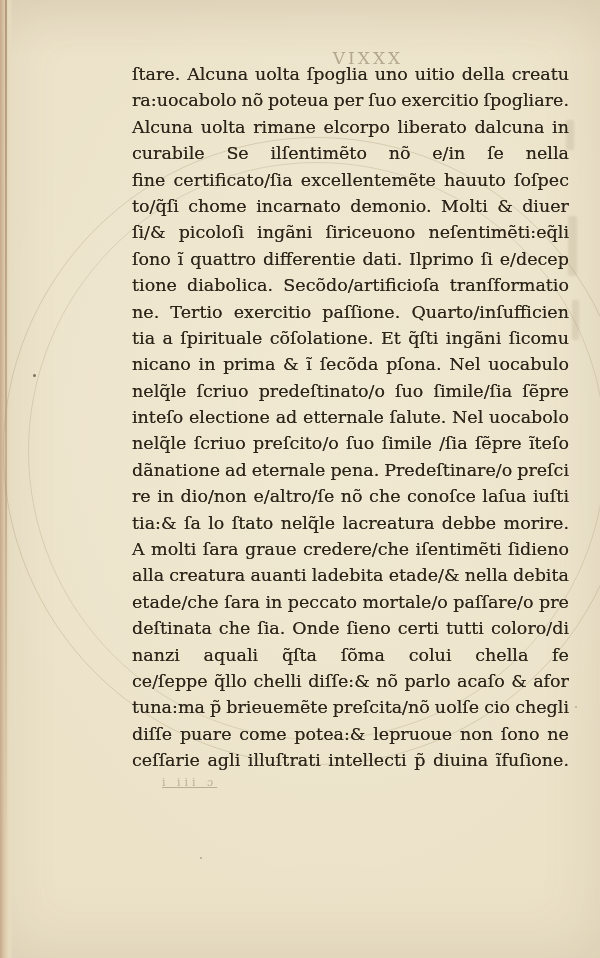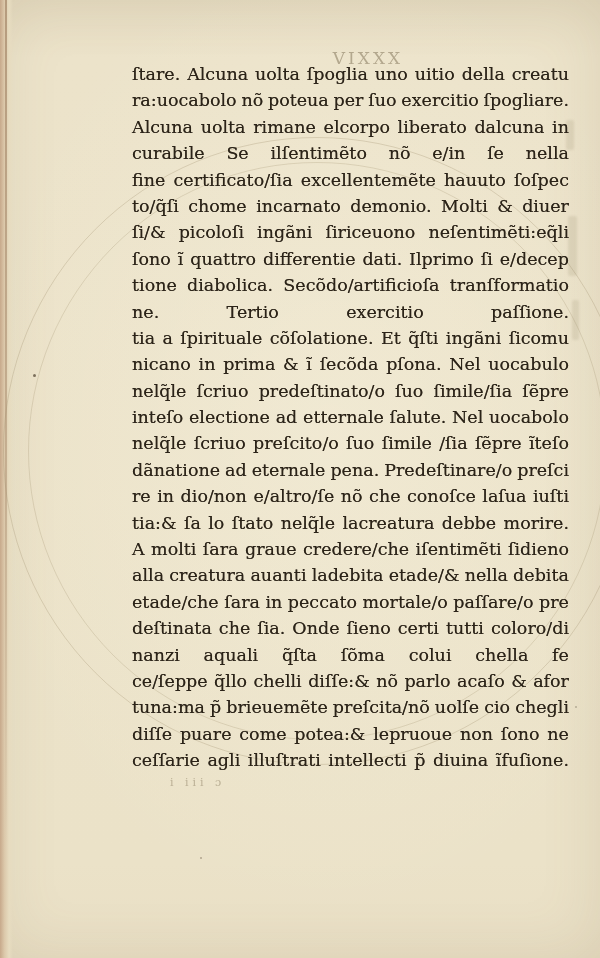--- a/index.html
+++ b/index.html
@@ -43,23 +43,23 @@
     position:absolute;left:132px;top:61px;width:437px;height:714px;
     color:#2b2318;font-size:17.5px;z-index:2;
     text-shadow:0 0 0.45px rgba(43,35,24,0.65);
   }
   .line{
     display:flex;justify-content:space-between;
     height:26.4px;line-height:26.4px;white-space:nowrap;
   }
   
   .signature{
-    position:absolute;left:170px;top:776px;
+    position:absolute;left:162px;top:776px;
     font-size:11px;letter-spacing:4px;
-    color:rgba(143,131,103,0.55);filter:blur(0.3px);
+    color:rgba(143,131,103,0.55);filter:blur(0.3px);text-decoration:underline;
   }
   
   .speck{position:absolute;border-radius:50%;background:#574a38;}
   .speck1{left:33px;top:374px;width:3px;height:3px;opacity:.75;}
   .speck2{left:200px;top:857px;width:2px;height:2px;opacity:.4;}
   .speck3{left:575px;top:706px;width:2px;height:2px;opacity:.35;}
   
   .ghost{
     position:absolute;background:rgba(150,138,108,0.18);filter:blur(1.2px);
     border-radius:2px;
@@ -156,20 +156,21 @@
         <span>tione</span>
         <span>diabolica.</span>
         <span>Secõdo/artificioſa</span>
         <span>tranſformatio</span>
       </div>
       <div class="line">
         <span>ne.</span>
         <span>Tertio</span>
         <span>exercitio</span>
         <span>paſſione.</span>
+        <span>Quarto/inſufficien</span>
       </div>
       <div class="line">
         <span>tia</span>
         <span>a</span>
         <span>ſpirituale</span>
         <span>cõſolatione.</span>
         <span>Et</span>
         <span>q̃ſti</span>
         <span>ingãni</span>
         <span>ſicomu</span>

